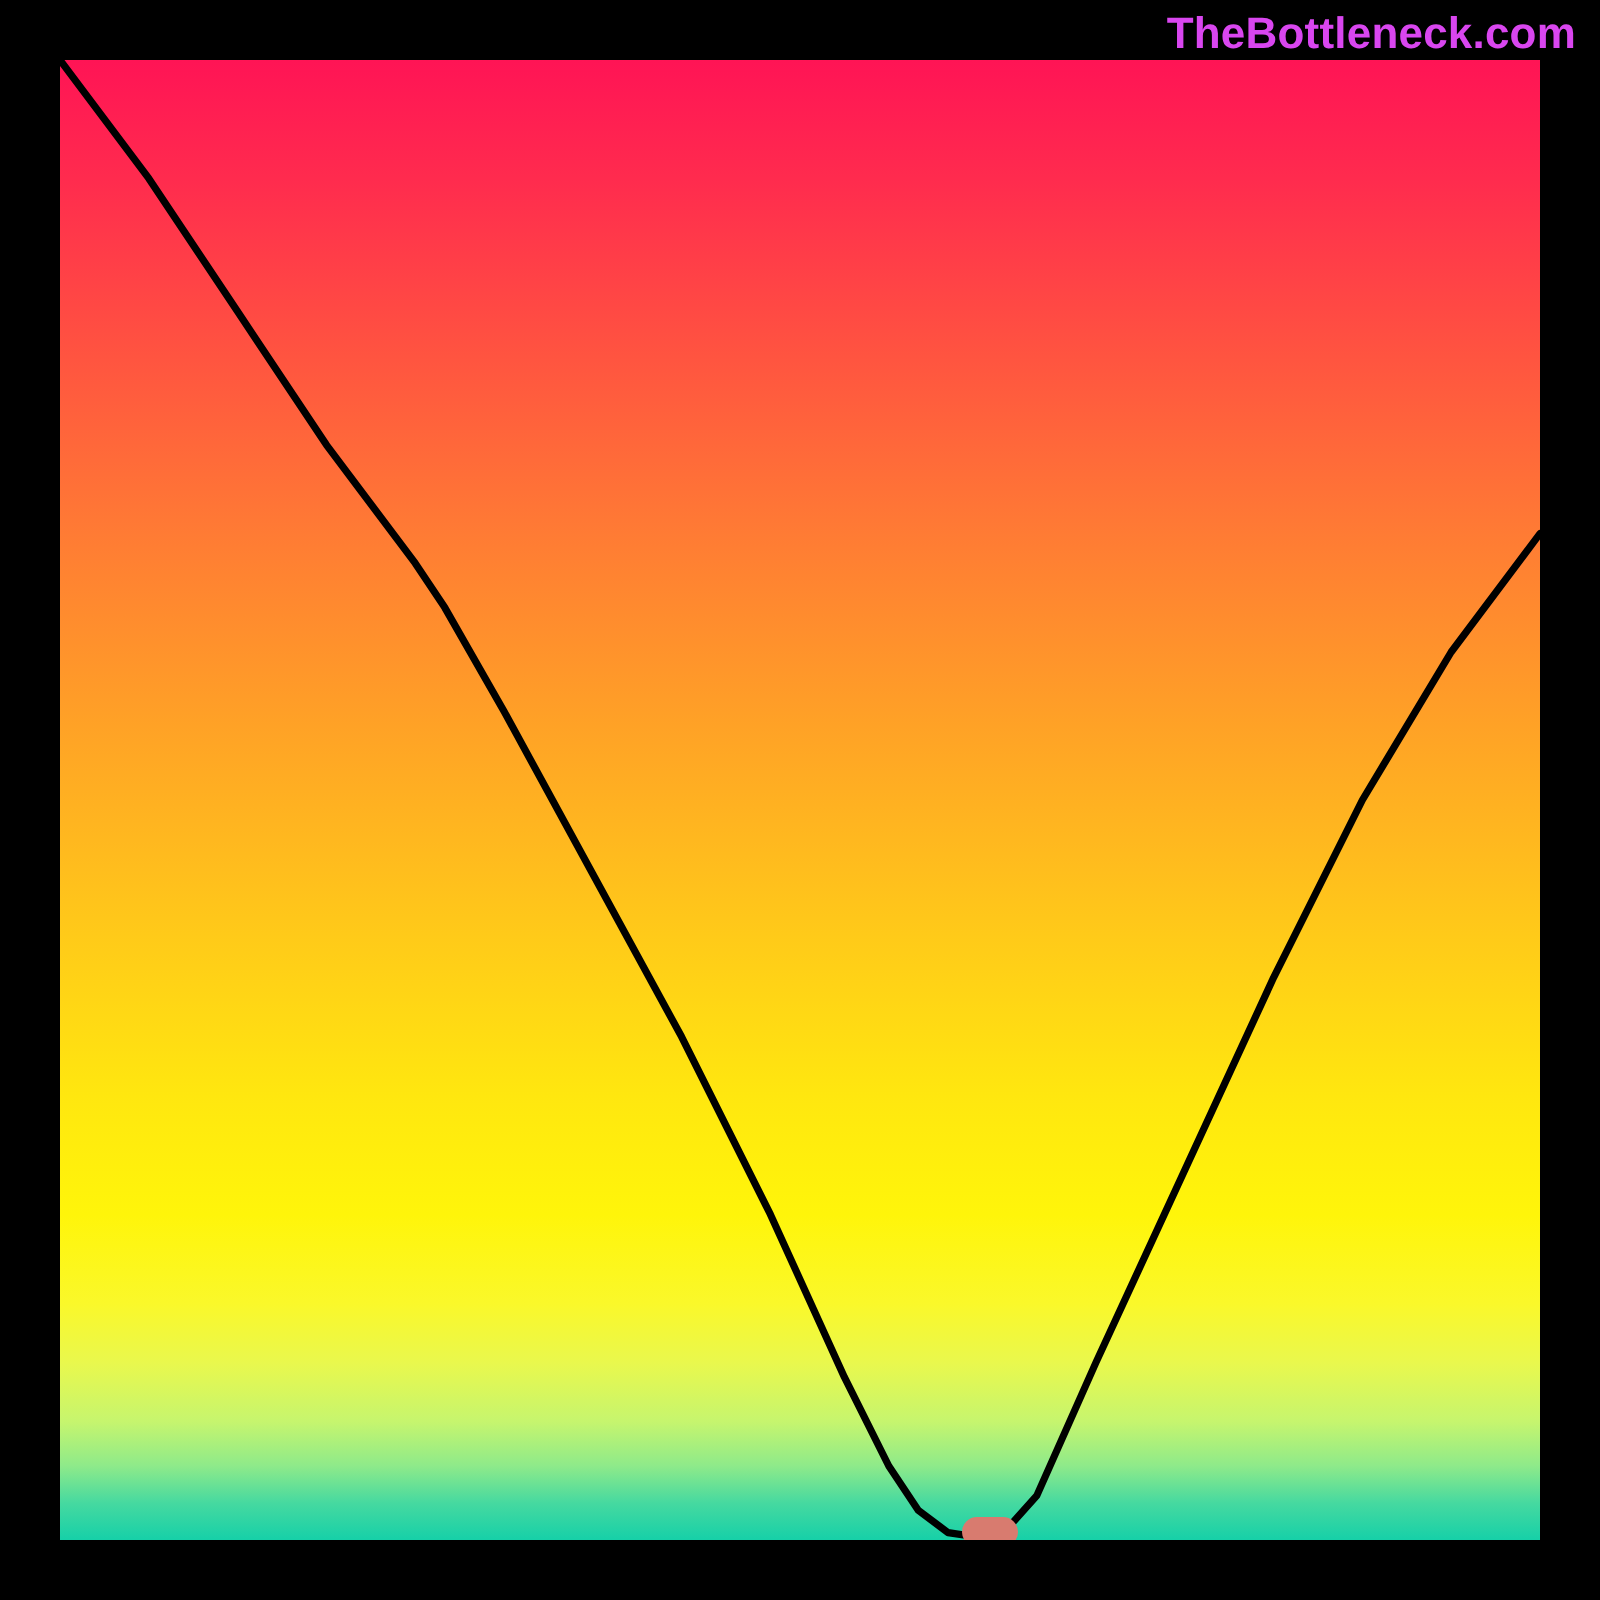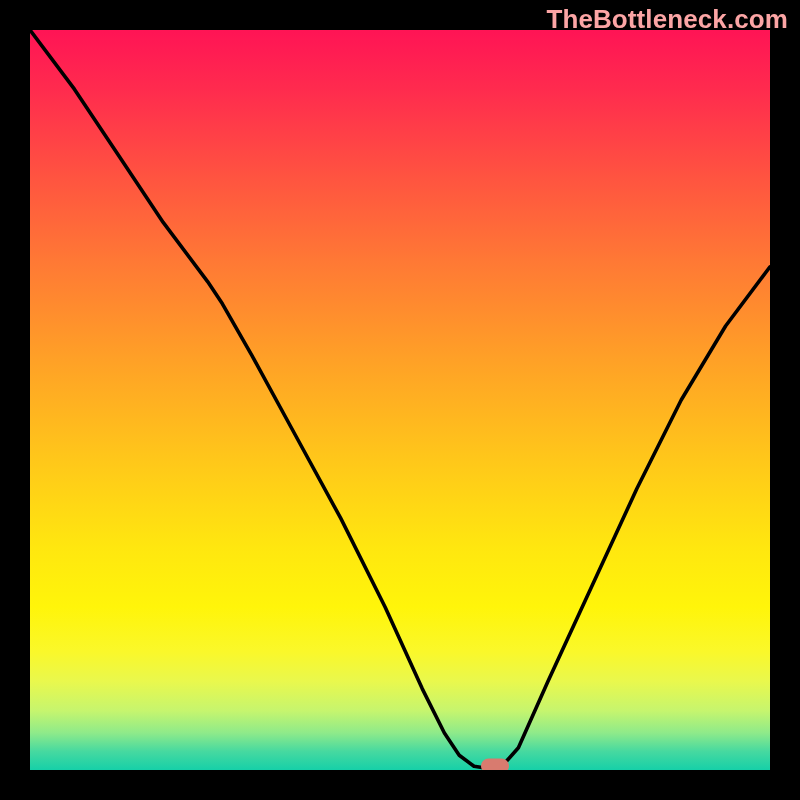--- a/index.html
+++ b/index.html
@@ -14,22 +14,22 @@
   .frame {
     position: relative;
     width: 800px;
     height: 800px;
     background: #000;
   }
   .attribution {
     position: absolute;
     top: 4px;
     right: 12px;
-    color: #fca5a5;
-    font-size: 26px;
+    color: #d946ef;
+    font-size: 22px;
     font-weight: bold;
     letter-spacing: 0.1px;
     z-index: 20;
   }
   .plot-area {
     position: absolute;
     left: 30px;
     top: 30px;
     width: 740px;
     height: 740px;

